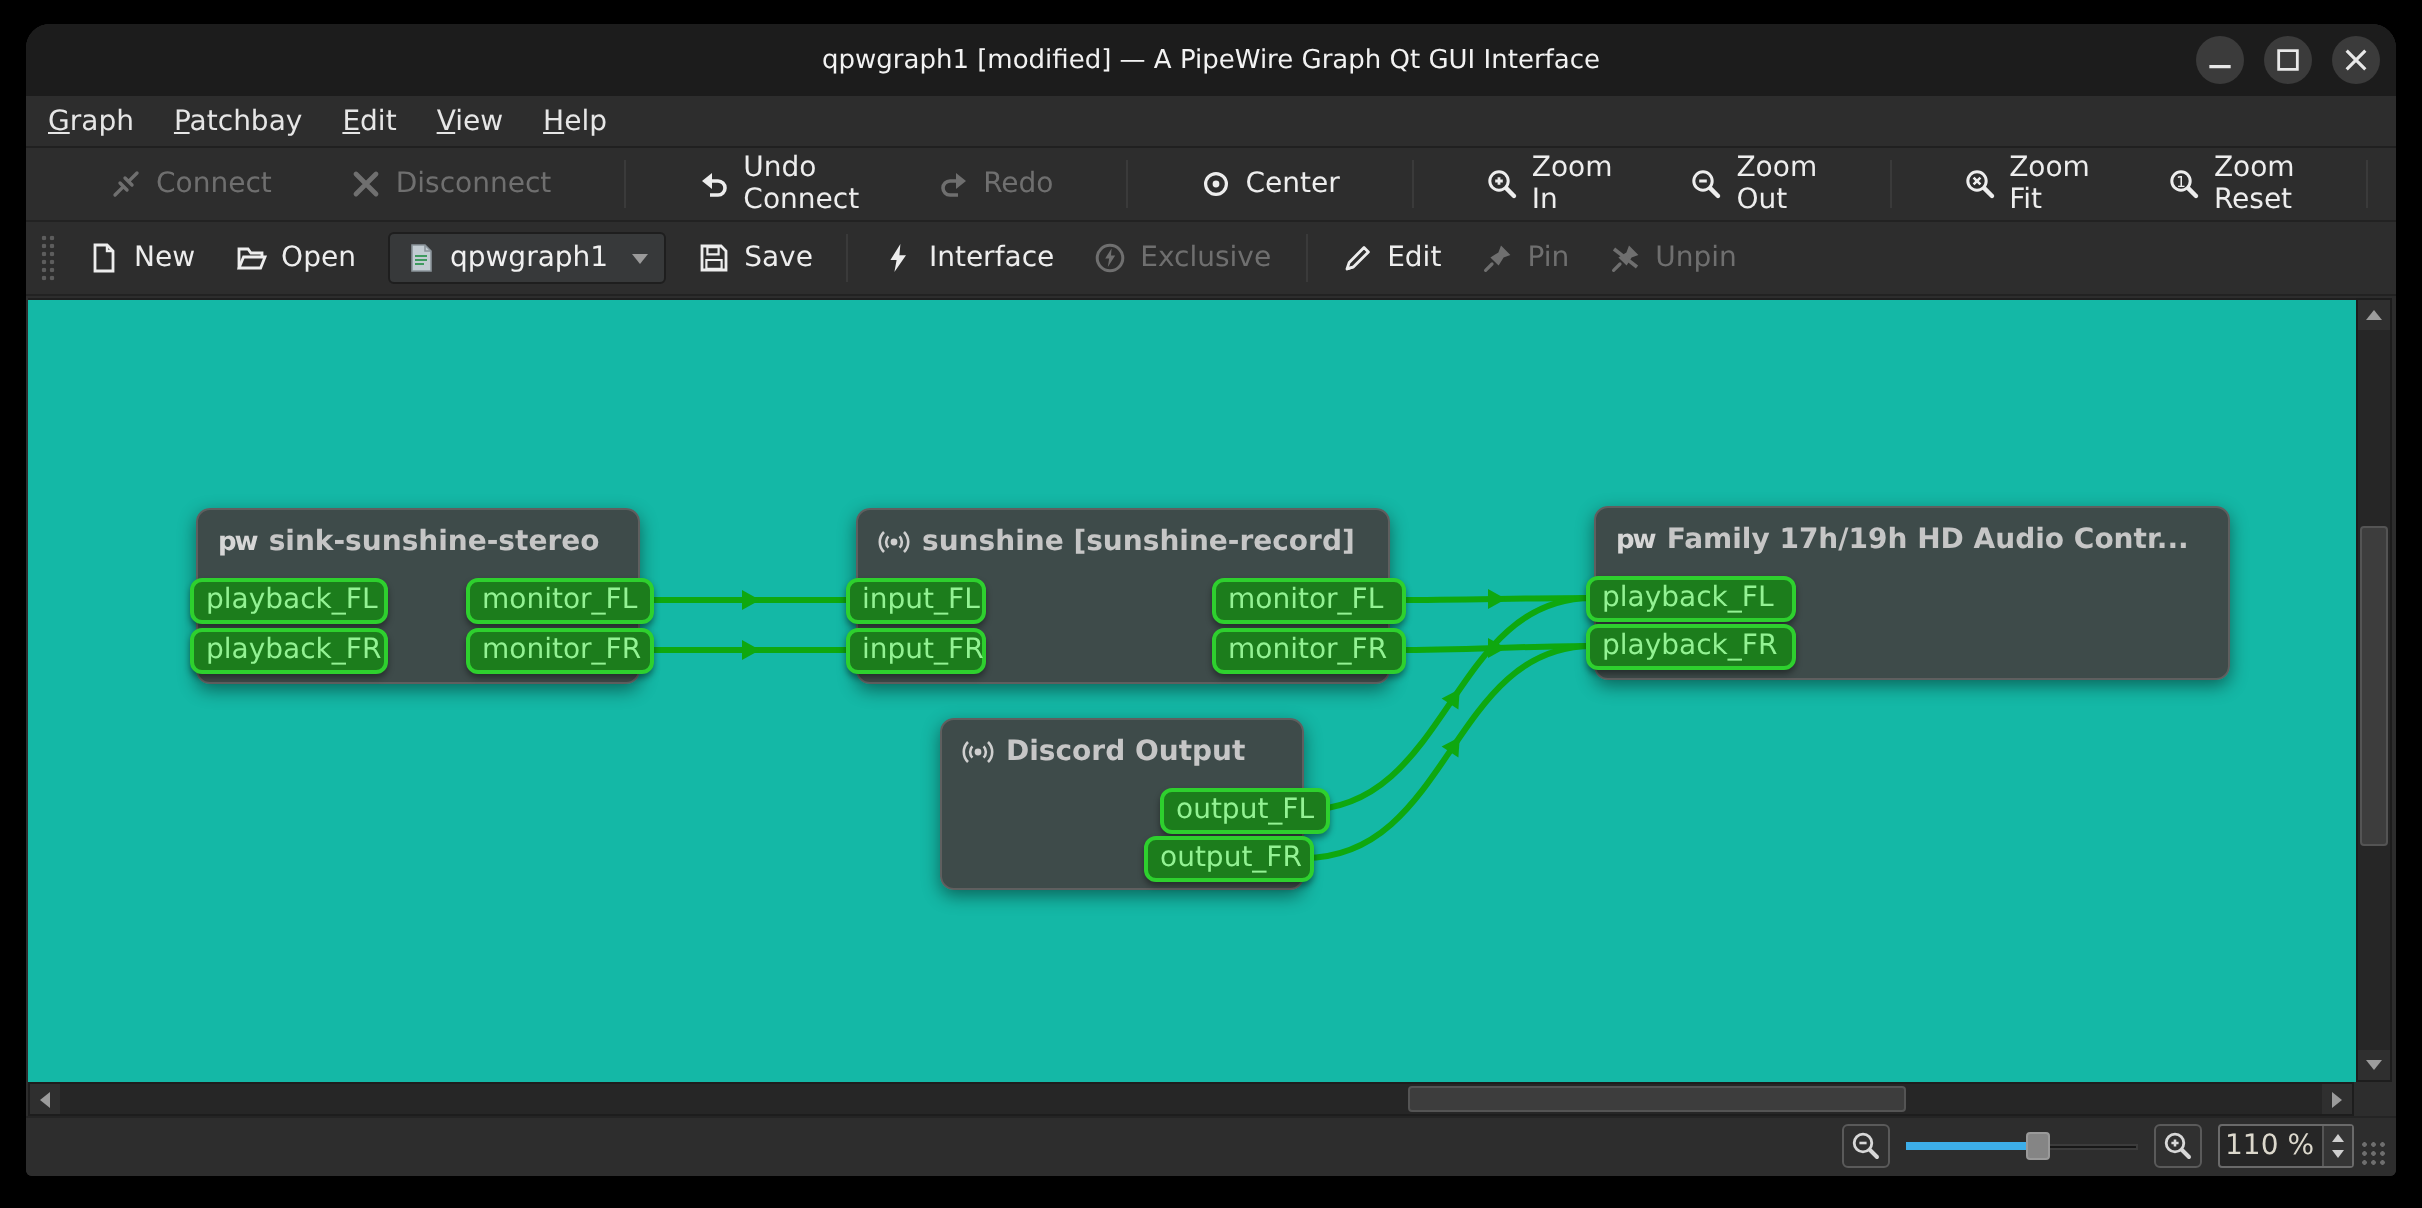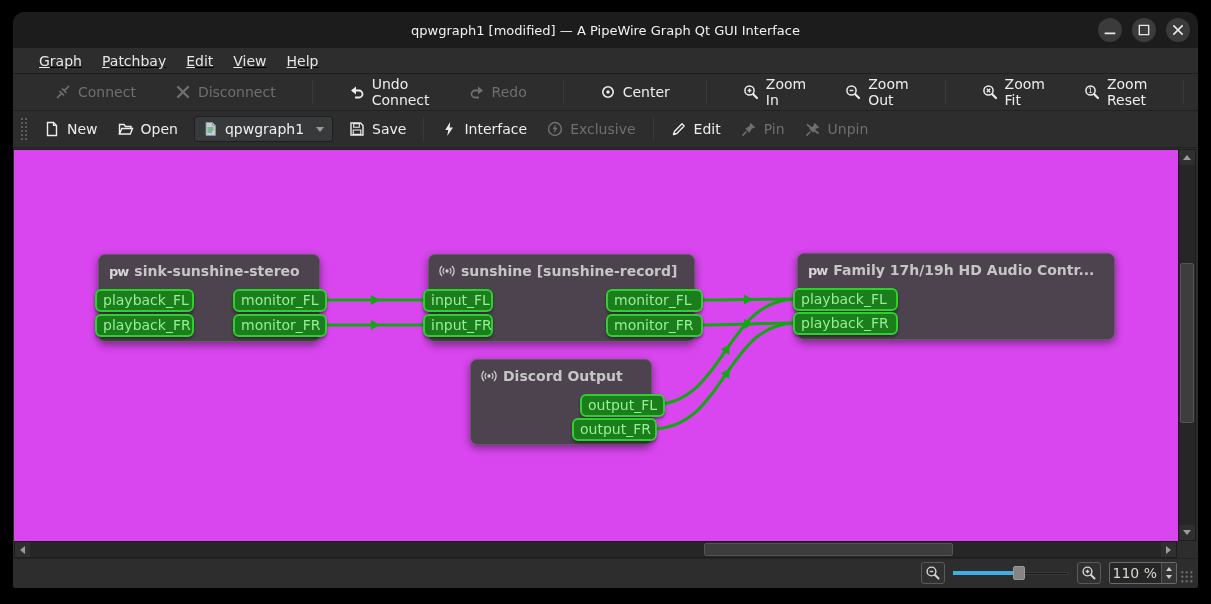--- a/index.html
+++ b/index.html
@@ -15,21 +15,21 @@
   .titlebar { position:absolute; left:0; top:0; width:100%; height:36px; background:#1c1c1c;
     display:flex; align-items:center; justify-content:center; }
   .title-text { color:#f2f2f2; font-size:13px; font-weight:normal; }
   .win-controls { position:absolute; right:8px; top:6px; display:flex; gap:10px; }
   .wbtn { width:24px; height:24px; border-radius:50%; background:#3b3b3b; display:flex;
     align-items:center; justify-content:center; cursor:default; }
   .wbtn svg { display:block; }
 
   
   .menubar { position:absolute; left:0; top:36px; width:100%; height:26px; background:#2d2d2d;
-    display:flex; align-items:center; padding-left:16px; border-bottom:1px solid #202020;text-decoration:underline; }
+    display:flex; align-items:center; padding-left:1px; border-bottom:1px solid #202020; }
   .menu-item { padding:3px 10px; font-size:14px; color:#e6e6e6; }
   .mn { text-decoration:underline; }
 
   
   .toolbar { position:absolute; left:0; width:100%; height:37px; background:#2d2d2d;
     display:flex; align-items:center; padding-left:5px; border-bottom:1px solid #222; }
   #tb1 { top:62px;gap:19px; } #tb2 { top:99px; }
   .grip { width:8px; height:24px; margin:0 6px 0 2px;
     background-image:radial-gradient(#5d5d5d 1px, transparent 1.3px);
     background-size:4px 4px; }
@@ -42,21 +42,21 @@
 
   
   .combo { display:flex; align-items:center; gap:6px; height:26px; padding:0 8px;
     background:#37393a; border:1px solid #1e1e1e; border-radius:3px; margin:0 6px;
     color:#f0f0f0; font-size:14px; }
   .caret { width:0; height:0; border-left:4px solid transparent; border-right:4px solid transparent;
     border-top:5px solid #9a9a9a; margin-left:6px; }
 
   
   .canvas { position:absolute; left:1px; top:137px; width:1164px; height:392px;
-    background:#d946ef; border-top:1px solid #1f1f1f;padding-left:21px; }
+    background:#14b8a6; border-top:1px solid #1f1f1f;padding-left:21px; }
   .node { position:absolute; background:rgba(66,67,67,0.93); border:1px solid #5f5f5f;
     border-radius:7px; box-shadow:0 3px 9px rgba(0,0,0,0.45); }
   .node-title { display:flex; align-items:center; gap:6px; padding:8px 10px 0 10px;
     font-size:14px; font-weight:bold; color:#c6c6c6; white-space:nowrap; overflow:hidden; }
   .pw-ic { font-weight:bold; font-size:13px; color:#d6d6d6; letter-spacing:-1px; }
   .port { position:absolute; height:23px; background:#1c7d1c; border:2px solid #2ed02e;
     border-radius:6px; color:#93f293; font-size:14px; line-height:19px; padding-left:6px;
     box-shadow:0 2px 3px rgba(0,0,0,0.4); white-space:nowrap; }
   #wires { position:absolute; left:0; top:0; }
 

